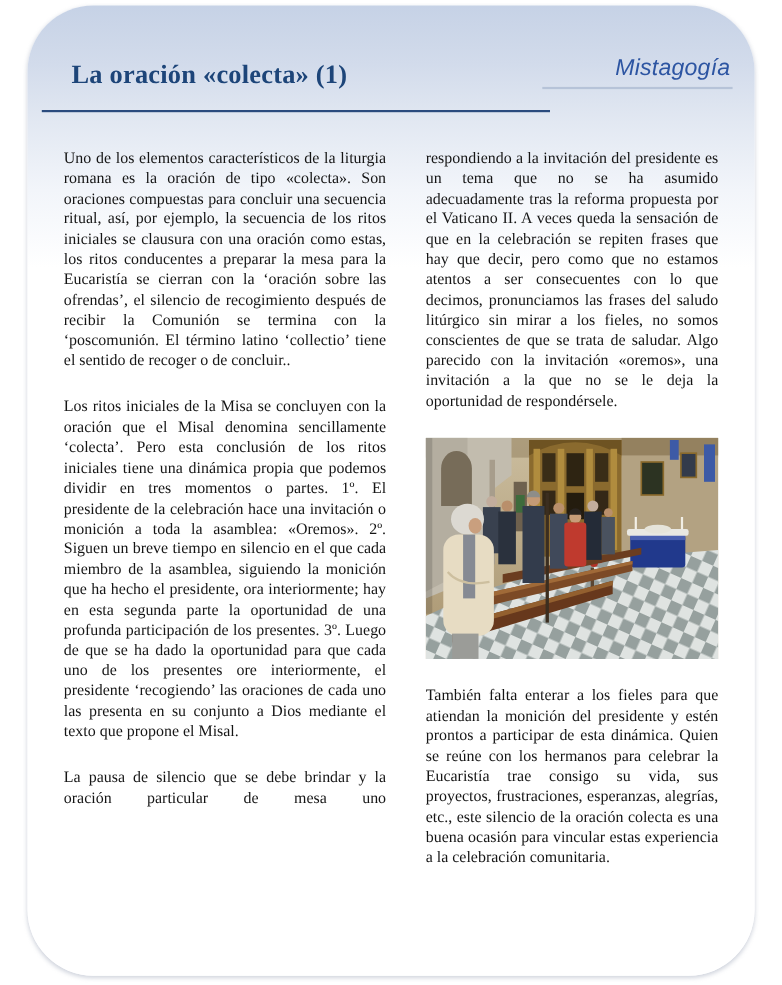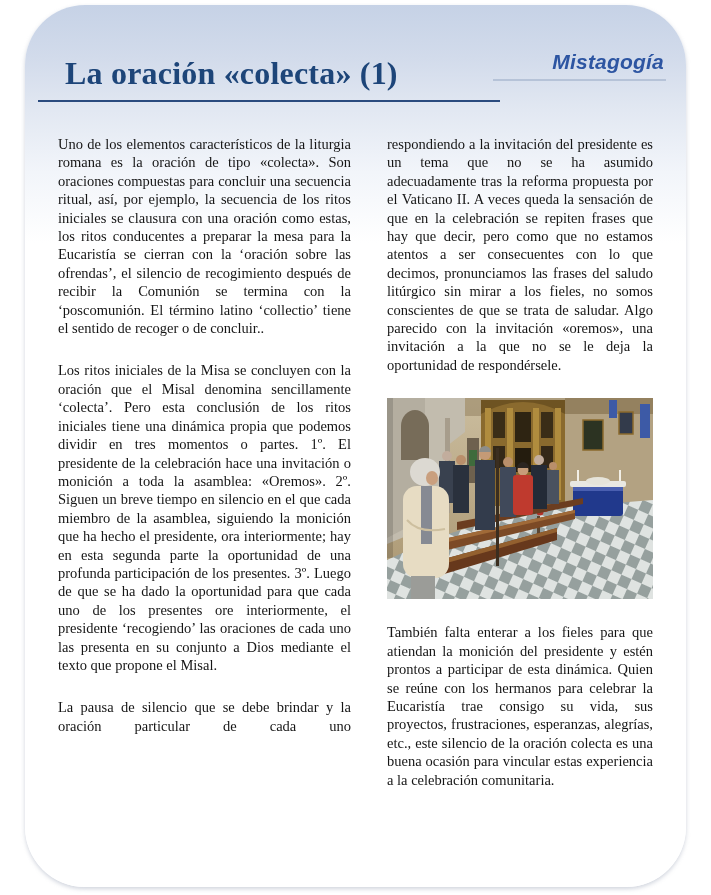--- a/index.html
+++ b/index.html
@@ -16,33 +16,33 @@
     border-radius: 60px;
     background: linear-gradient(180deg,
       #c6d2e6 0%, #d2dbeb 6%, #e2e8f2 12%,
       #f2f5fa 19%, #ffffff 27%);
     box-shadow: 0 2px 4px rgba(150,160,180,0.45);
   }
   
   .brand {
     position: absolute; top: 45px; right: 22px;
     font-family: "Liberation Sans", sans-serif;
-    font-style: italic; font-weight: bold;
+    font-style: italic; font-weight: normal;
     font-size: 21px; color: #2d55a2;
     letter-spacing: 0.2px;
   }
   .brand-rule {
     position: absolute; top: 74px; left: 468px; right: 20px;
     height: 2px; background: #b6c3d8;
   }
   .article-title {
     position: absolute; left: 40px; top: 50px;
     margin: 0;
     font-family: "Liberation Serif", serif;
-    font-weight: bold; font-size: 32px;
+    font-weight: bold; font-size: 24px;
     color: #1d4579; letter-spacing: 0.2px;
     white-space: nowrap;
     text-align: right;
   }
   .title-rule {
     position: absolute; top: 95px; left: 13px;
     width: 462px; height: 2px; background: #2a4b7e;
   }
   
   .content {
@@ -76,21 +76,21 @@
   <div class="brand-rule"></div>
 
   <h1 class="article-title">La oración «colecta» (1)</h1>
   <div class="title-rule"></div>
 
   <div class="content">
 
     <div class="col col-left">
       <p>Uno de los elementos característicos de la liturgia romana es la oración de tipo «colecta». Son oraciones compuestas para concluir una secuencia ritual, así, por ejemplo, la secuencia de los ritos iniciales se clausura con una oración como estas, los ritos conducentes a preparar la mesa para la Eucaristía se cierran con la ‘oración sobre las ofrendas’, el silencio de recogimiento después de recibir la Comunión se termina con la ‘poscomunión. El término latino ‘collectio’ tiene el sentido de recoger o de concluir..</p>
       <p>Los ritos iniciales de la Misa se concluyen con la oración que el Misal denomina sencillamente ‘colecta’. Pero esta conclusión de los ritos iniciales tiene una dinámica propia que podemos dividir en tres momentos o partes. 1º. El presidente de la celebración hace una invitación o monición a toda la asamblea: «Oremos». 2º. Siguen un breve tiempo en silencio en el que cada miembro de la asamblea, siguiendo la monición que ha hecho el presidente, ora interiormente; hay en esta segunda parte la oportunidad de una profunda participación de los presentes. 3º. Luego de que se ha dado la oportunidad para que cada uno de los presentes ore interiormente, el presidente ‘recogiendo’ las oraciones de cada uno las presenta en su conjunto a Dios mediante el texto que propone el Misal.</p>
-      <p class="cont">La pausa de silencio que se debe brindar y la oración particular de cada uno</p>
+      <p class="cont">La pausa de silencio que se debe brindar y la oración particular de mesa uno</p>
     </div>
 
     <div class="col col-right">
       <p>respondiendo a la invitación del presidente es un tema que no se ha asumido adecuadamente tras la reforma propuesta por el Vaticano II. A veces queda la sensación de que en la celebración se repiten frases que hay que decir, pero como que no estamos atentos a ser consecuentes con lo que decimos, pronunciamos las frases del saludo litúrgico sin mirar a los fieles, no somos conscientes de que se trata de saludar. Algo parecido con la invitación «oremos», una invitación a la que no se le deja la oportunidad de respondérsele.</p>
 
       <figure class="photo" aria-label="Fieles de pie entre bancos de madera en una iglesia con retablo dorado, altar con frontal azul y suelo ajedrezado de mármol">
         <svg viewBox="0 0 266 201" width="266" height="201" xmlns="http://www.w3.org/2000/svg">
           <defs>
             <pattern id="chk" width="22" height="22" patternUnits="userSpaceOnUse" patternTransform="rotate(24)">
               <rect width="22" height="22" fill="#dfe3e1"></rect>

